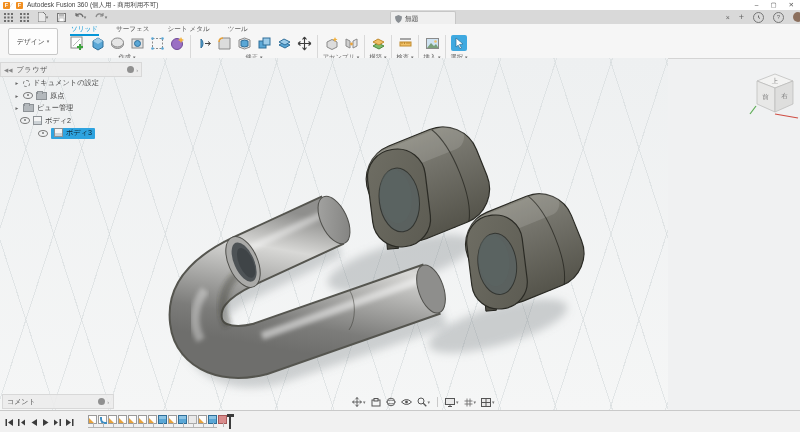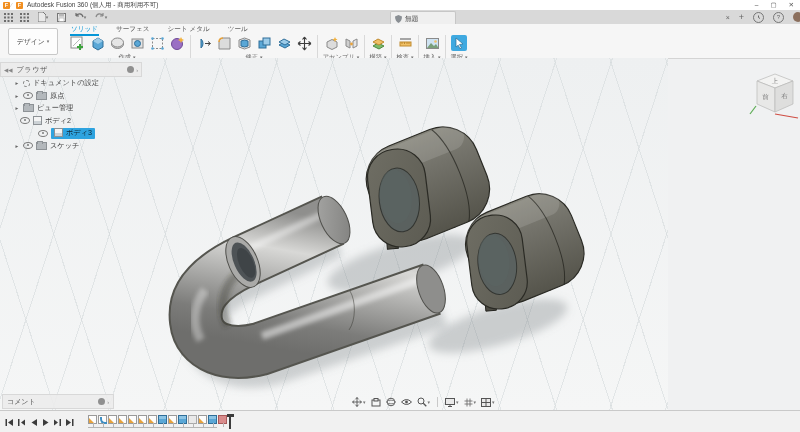--- a/index.html
+++ b/index.html
@@ -554,26 +554,20 @@
       </div>
 
       <div class="brow" style="padding-left:38px">
         <span class="eye"></span>
         <span class="selrow">
           <span class="bodyic"></span>
           <span class="blabel">ボディ3</span>
         </span>
       </div>
 
-      <div class="brow" style="padding-left:14px">
-        <span class="tri">▸</span>
-        <span class="eye"></span>
-        <span class="folder"></span>
-        <span class="blabel">スケッチ</span>
-      </div>
     </div>
 
     <div class="navbar">
       <span class="nic">
         <svg width="10" height="10">
             <path d="M5,0.5 L5,9.5 M0.5,5 L9.5,5 M5,0.5 l-1.5,1.8 M5,0.5 l1.5,1.8 M5,9.5 l-1.5,-1.8 M5,9.5 l1.5,-1.8 M0.5,5 l1.8,-1.5 M0.5,5 l1.8,1.5 M9.5,5 l-1.8,-1.5 M9.5,5 l-1.8,1.5" stroke="#555" stroke-width=".9" fill="none"></path>
           </svg>
         <span class="caret">▾</span>
       </span>
       <span class="nic">

